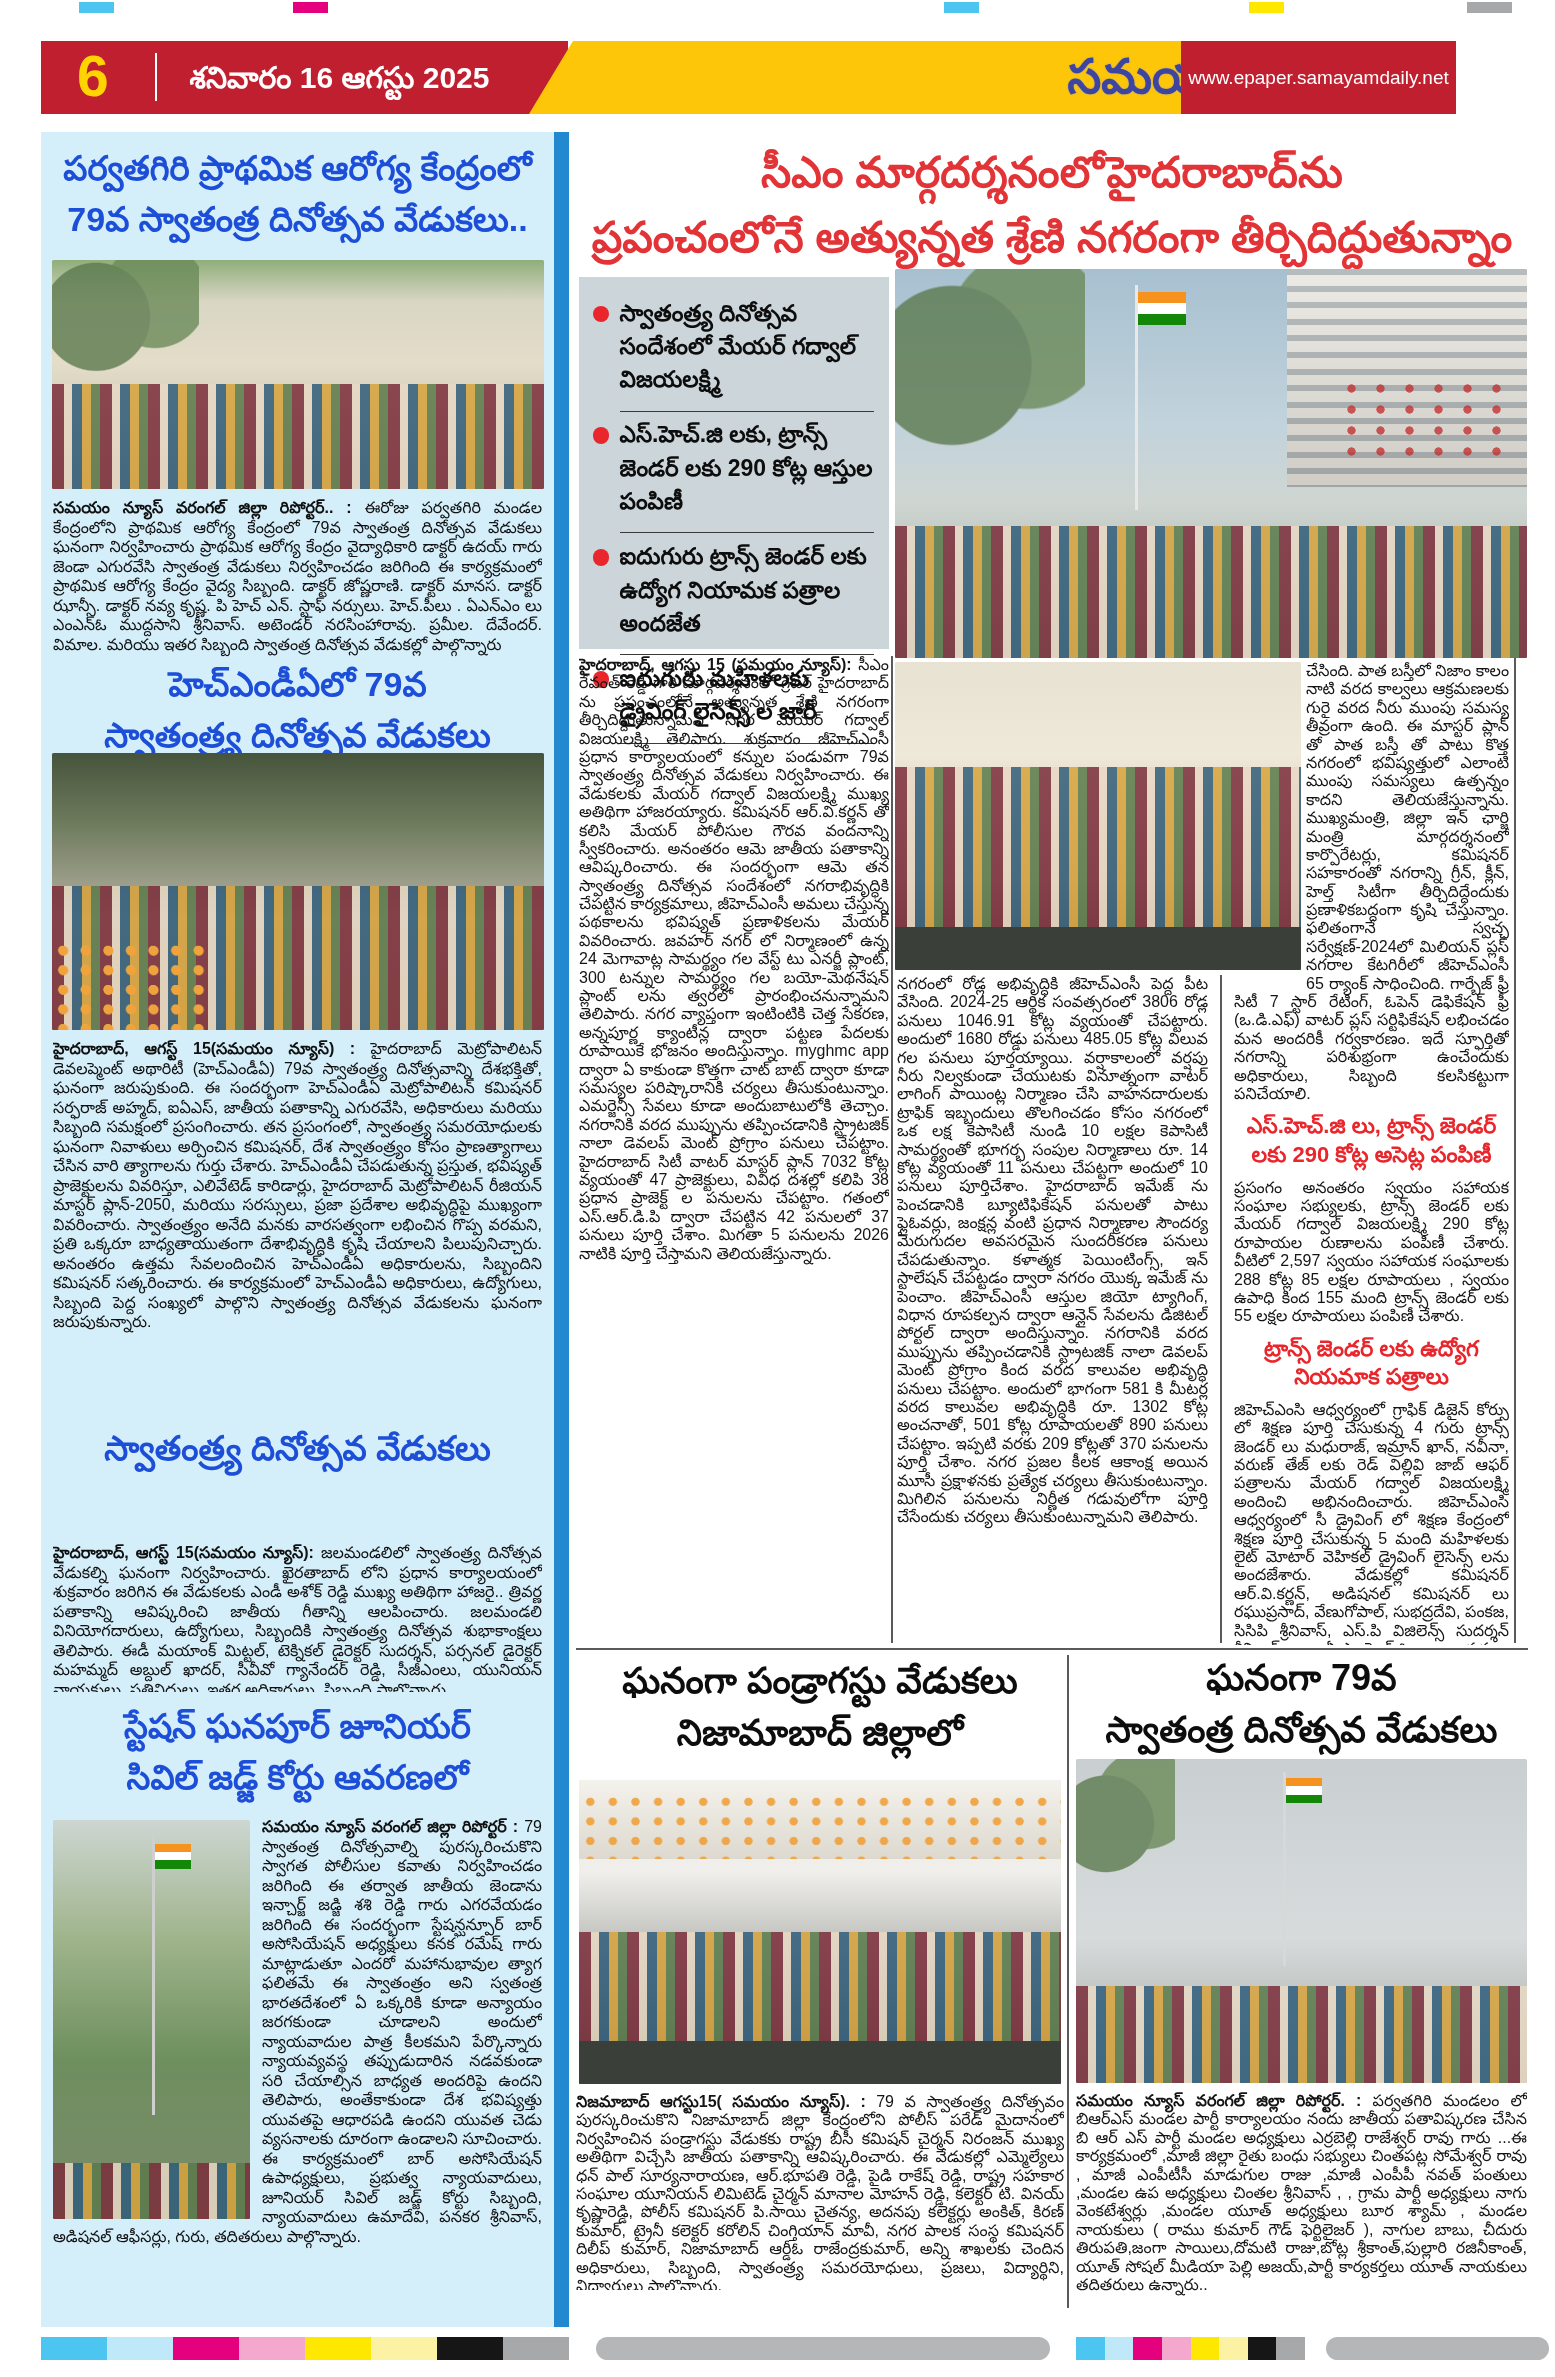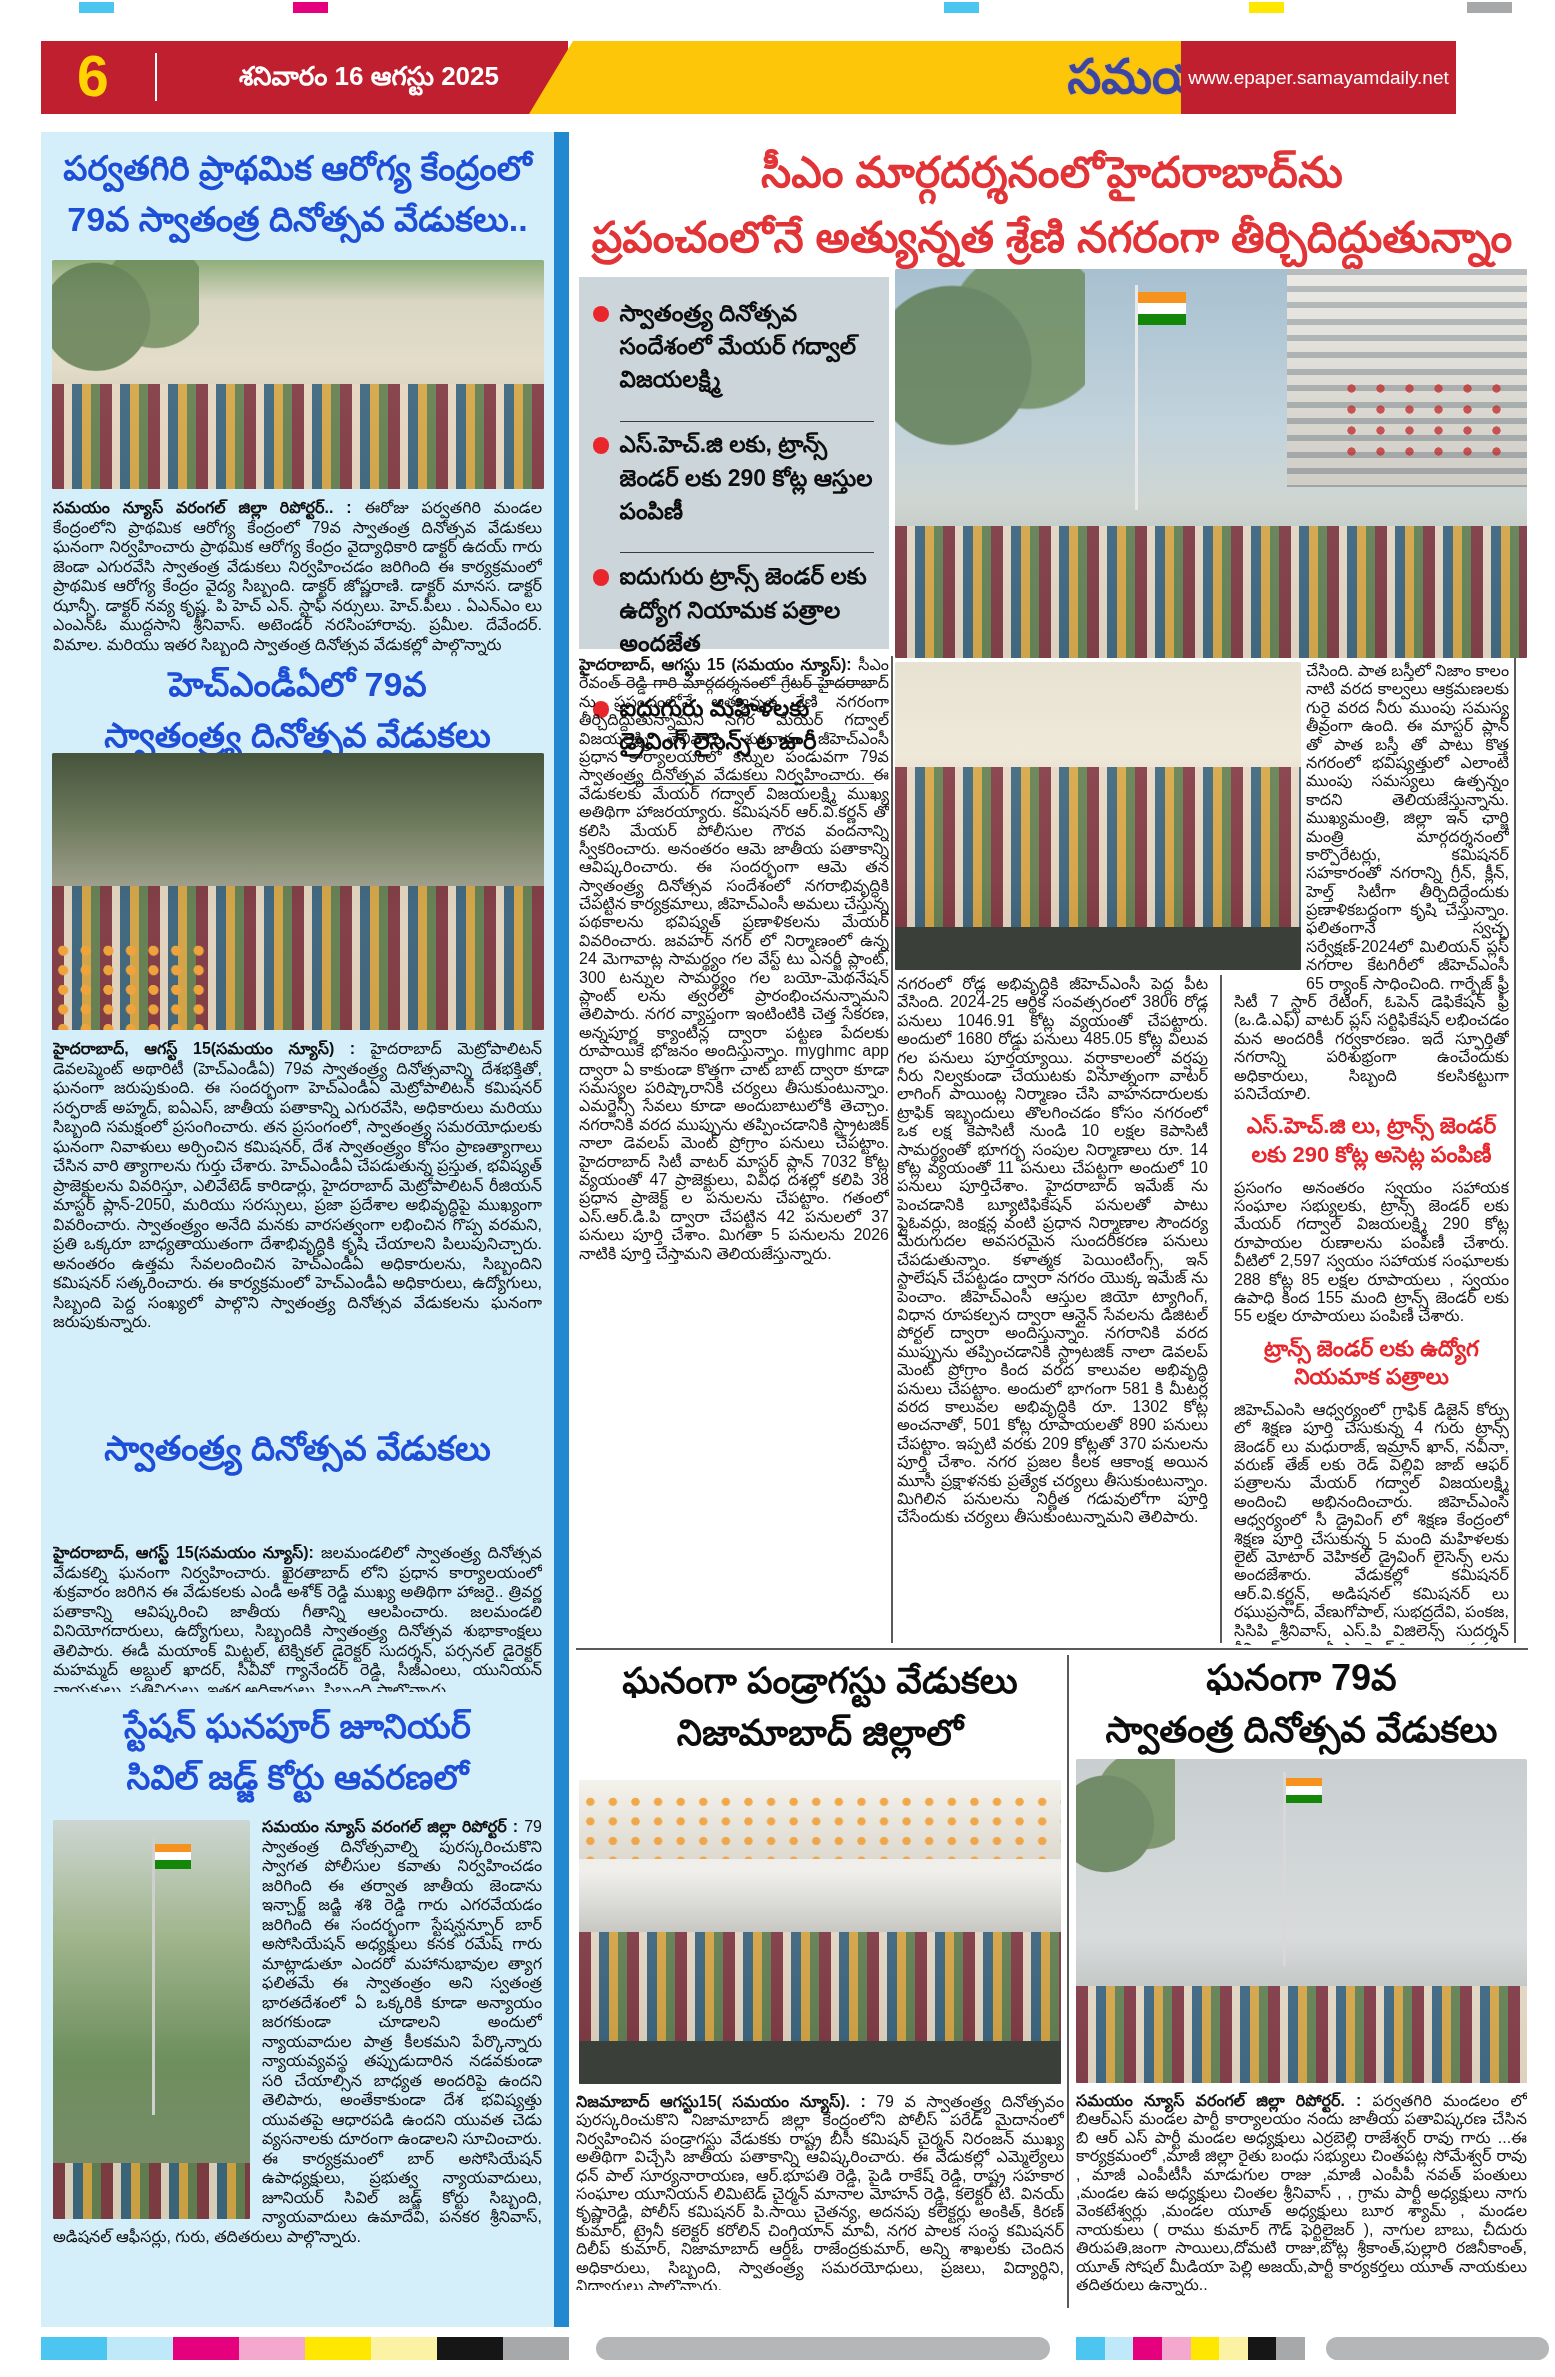--- a/index.html
+++ b/index.html
@@ -12,21 +12,21 @@
 
   
   .masthead{position:absolute;left:41px;top:41px;width:1472px;height:73px;}
   .mh-red-left{position:absolute;left:0;top:0;width:527px;height:100%;background:#c01f2f;}
   .mh-yellow{position:absolute;left:488px;top:0;width:709px;height:100%;background:#fdc609;
              clip-path:polygon(44px 0,100% 0,100% 100%,0 100%);}
   .mh-red-right{position:absolute;left:1140px;top:0;width:275px;height:100%;background:#c01f2f;
                 display:flex;align-items:center;justify-content:center;}
   .mh-num{position:absolute;left:36px;top:1.5px;font-size:57px;font-weight:bold;color:#ffd400;}
   .mh-sep{position:absolute;left:114px;top:12px;width:2.3px;height:48px;background:#ffffff;}
-  .mh-date{position:absolute;left:119px;top:19.6px;width:339px;text-align:right;font-size:26px;font-weight:bold;color:#ffffff;}
+  .mh-date{position:absolute;left:129px;top:19.6px;width:339px;text-align:center;font-size:30px;font-weight:bold;color:#ffffff;}
   .mh-title{position:absolute;left:488px;top:7.5px;width:709px;text-align:right;font-size:48px;font-weight:bold;color:#3d45a0;text-shadow:0 0 1.5px #7e86c9;}
   .mh-site{font-size:19px;color:#ffffff;}
 
   
   .leftcol{position:absolute;left:41px;top:132px;width:513px;height:2195px;background:#d4eefa;}
   .bluestrip{position:absolute;left:554px;top:132px;width:15px;height:2195px;background:#2288d0;}
   .lc-h{position:absolute;left:7.5px;width:498px;text-align:center;font-weight:bold;color:#1d4ed8;font-size:34px;line-height:1.5;}
   .lc-body{position:absolute;left:12px;width:489px;font-size:16px;line-height:1.22;text-align:justify;color:#101010;overflow:hidden;}
   .lead{font-weight:bold;}
 
@@ -59,21 +59,21 @@
   .canopy{position:absolute;left:0;top:0;right:0;height:26%;background:linear-gradient(180deg,#f4f2ec,#ddd9cf);}
   .garland{position:absolute;left:0;right:0;top:4%;height:22%;opacity:.9;
            background:radial-gradient(circle,#f0a03a 3.8px,transparent 4.5px);background-size:22.6px 19.6px;}
   .stage{position:absolute;left:0;right:0;bottom:0;height:14%;background:#3a3f3a;}
 
   
   .red-head{position:absolute;left:576px;top:140px;width:952px;text-align:center;color:#e23337;font-weight:bold;font-size:43px;line-height:1.5;}
   .bulletbox{position:absolute;left:579px;top:277px;width:310px;height:372px;background:#ccd5d9;padding:19.6px 15px 6px 13.5px;}
   .bullet{display:flex;gap:10.5px;margin-bottom:6.8px;}
   .bullet .dot{flex:0 0 16.6px;width:16.6px;height:16.6px;border-radius:50%;background:#e8262c;margin-top:9px;}
-  .bullet .btext{font-size:23px;font-weight:bold;line-height:1.45;color:#0d0d0d;border-bottom:1.5px solid #3a3a3a;padding-bottom:24px;}
+  .bullet .btext{font-size:23px;font-weight:bold;line-height:1.45;color:#0d0d0d;border-bottom:1.5px solid #3a3a3a;padding-bottom:14px;}
   .colbody{position:absolute;font-size:16px;line-height:1.15;text-align:justify;color:#141414;overflow:hidden;}
   .wrapblock{float:left;width:72px;height:313px;}
   .subhead{color:#e8262c;font-weight:bold;text-align:center;font-size:22px;line-height:1.3;margin:9px 0;}
   .vrule{position:absolute;width:1.5px;background:#5a5a5a;}
   .hrule{position:absolute;height:1.5px;background:#5a5a5a;}
 
   
   .b-head{position:absolute;text-align:center;font-size:36px;font-weight:bold;line-height:1.45;color:#0d0d0d;}
 
   

